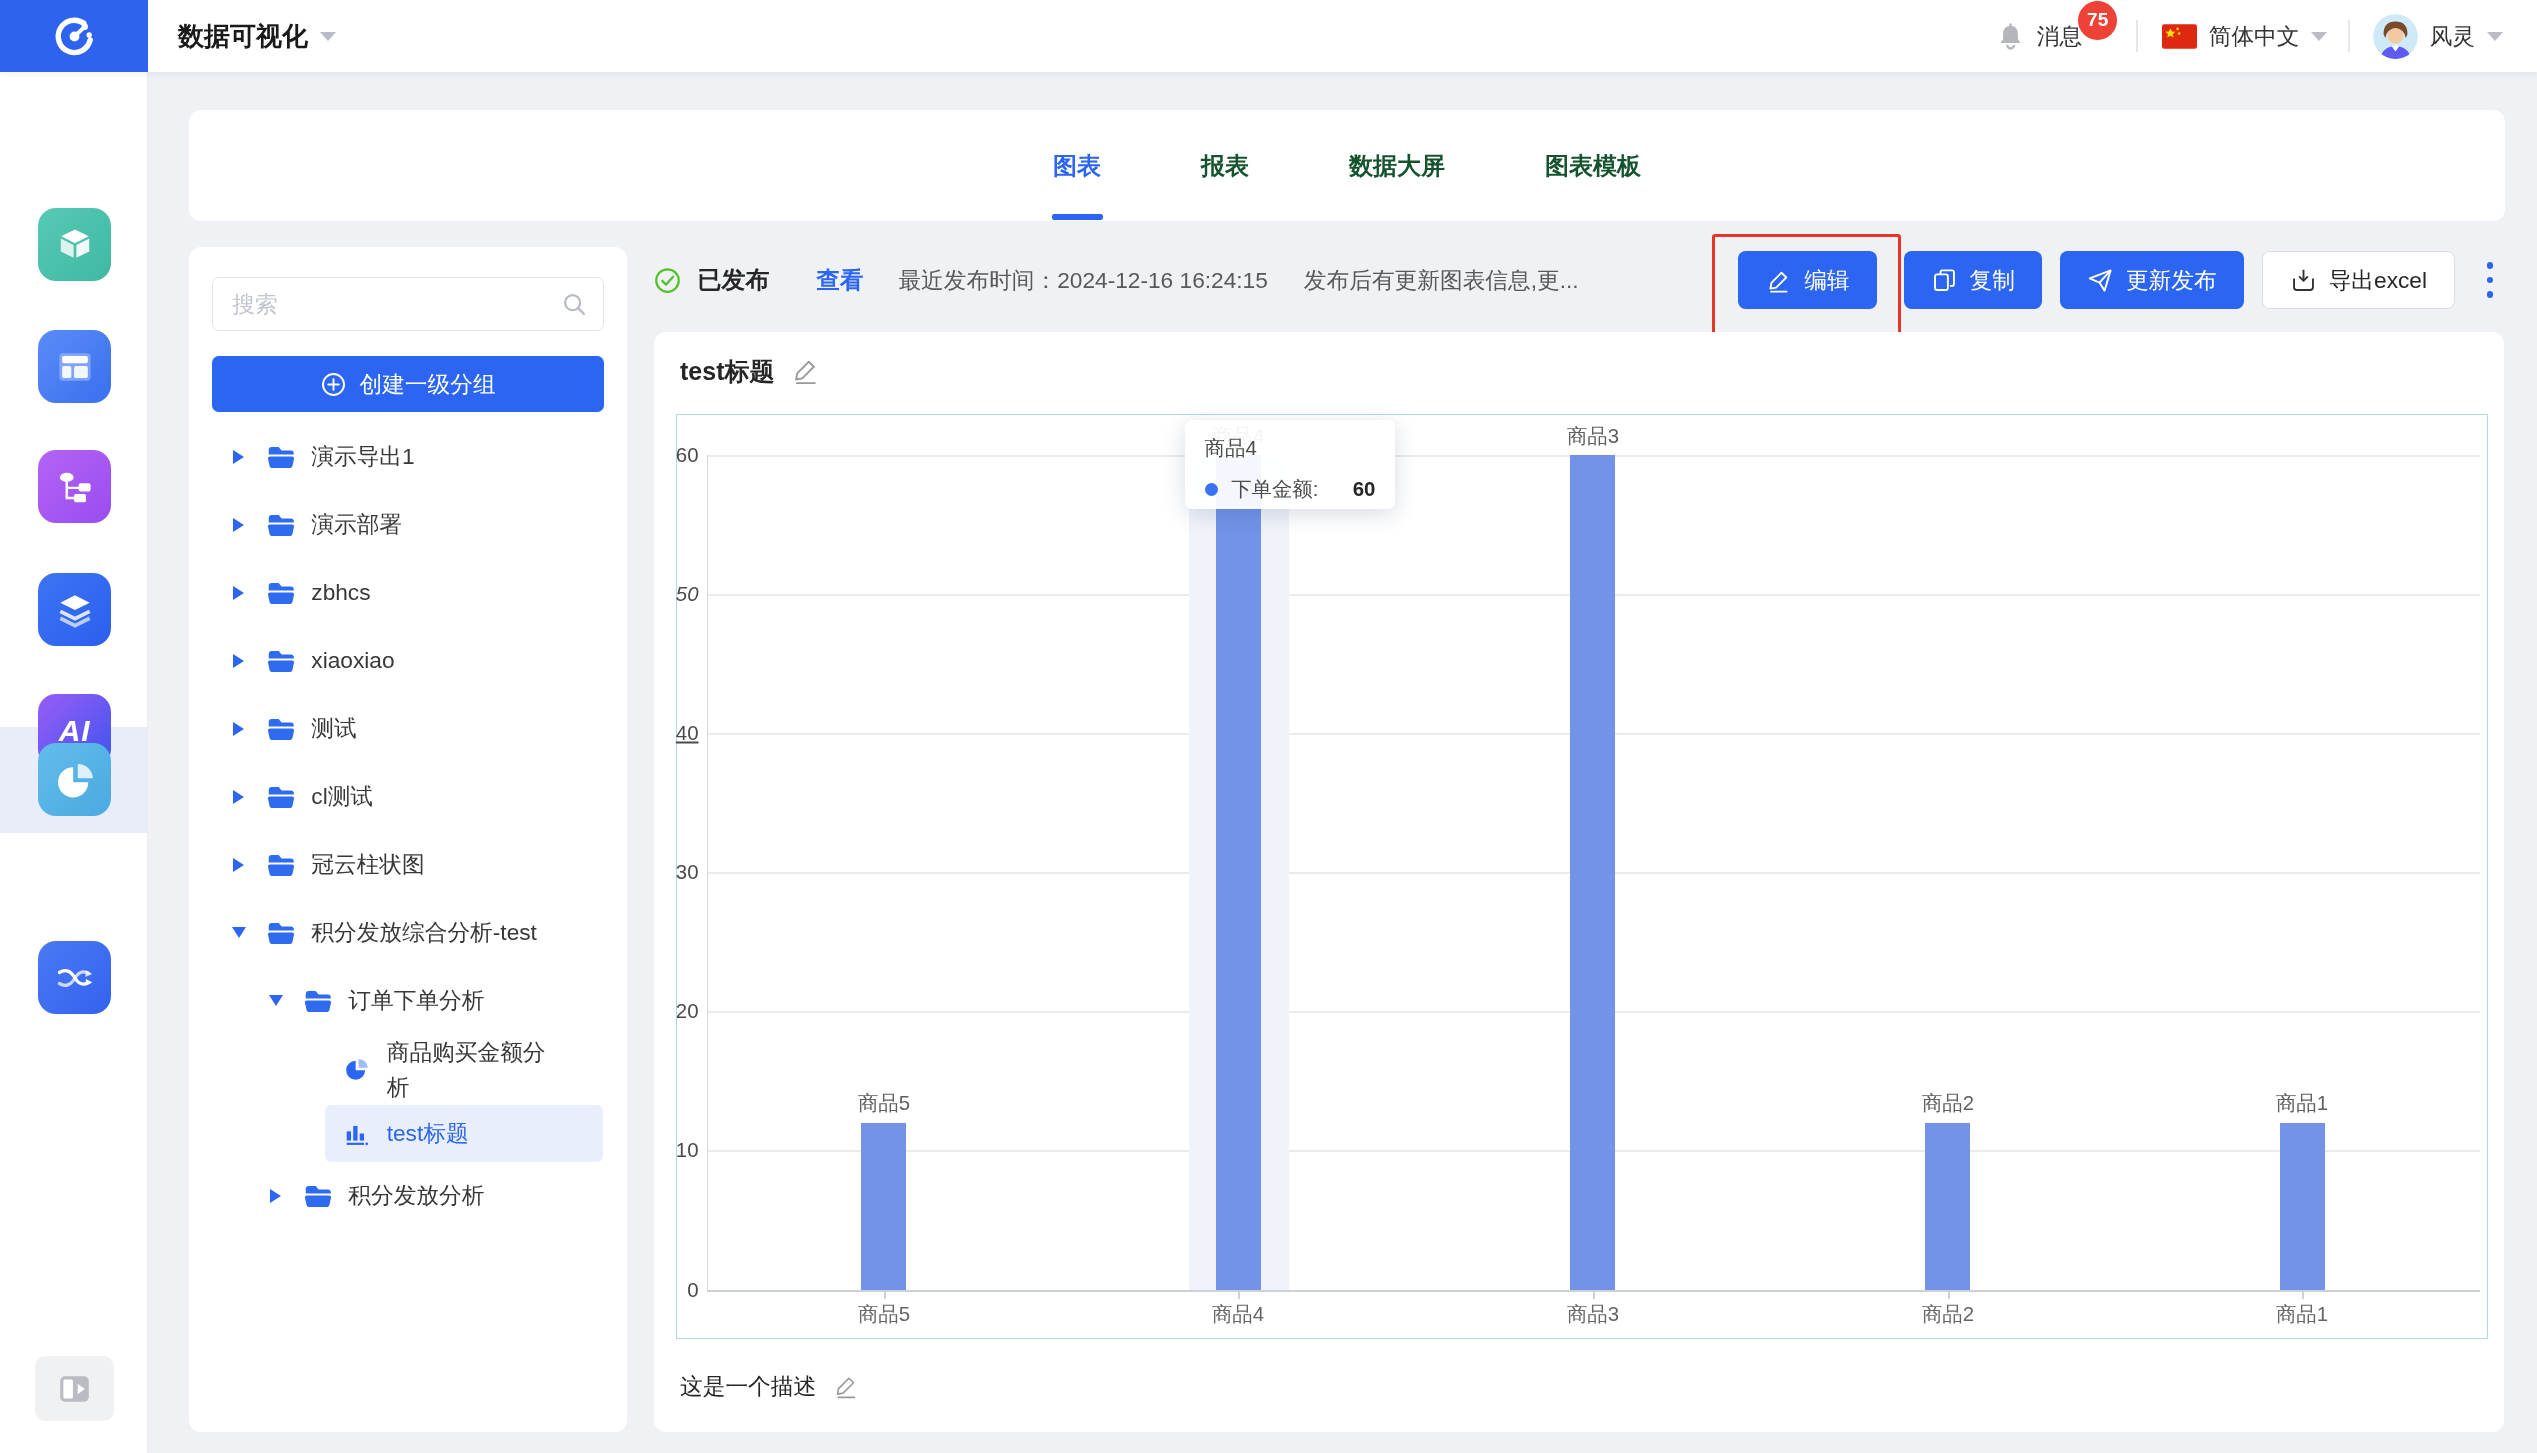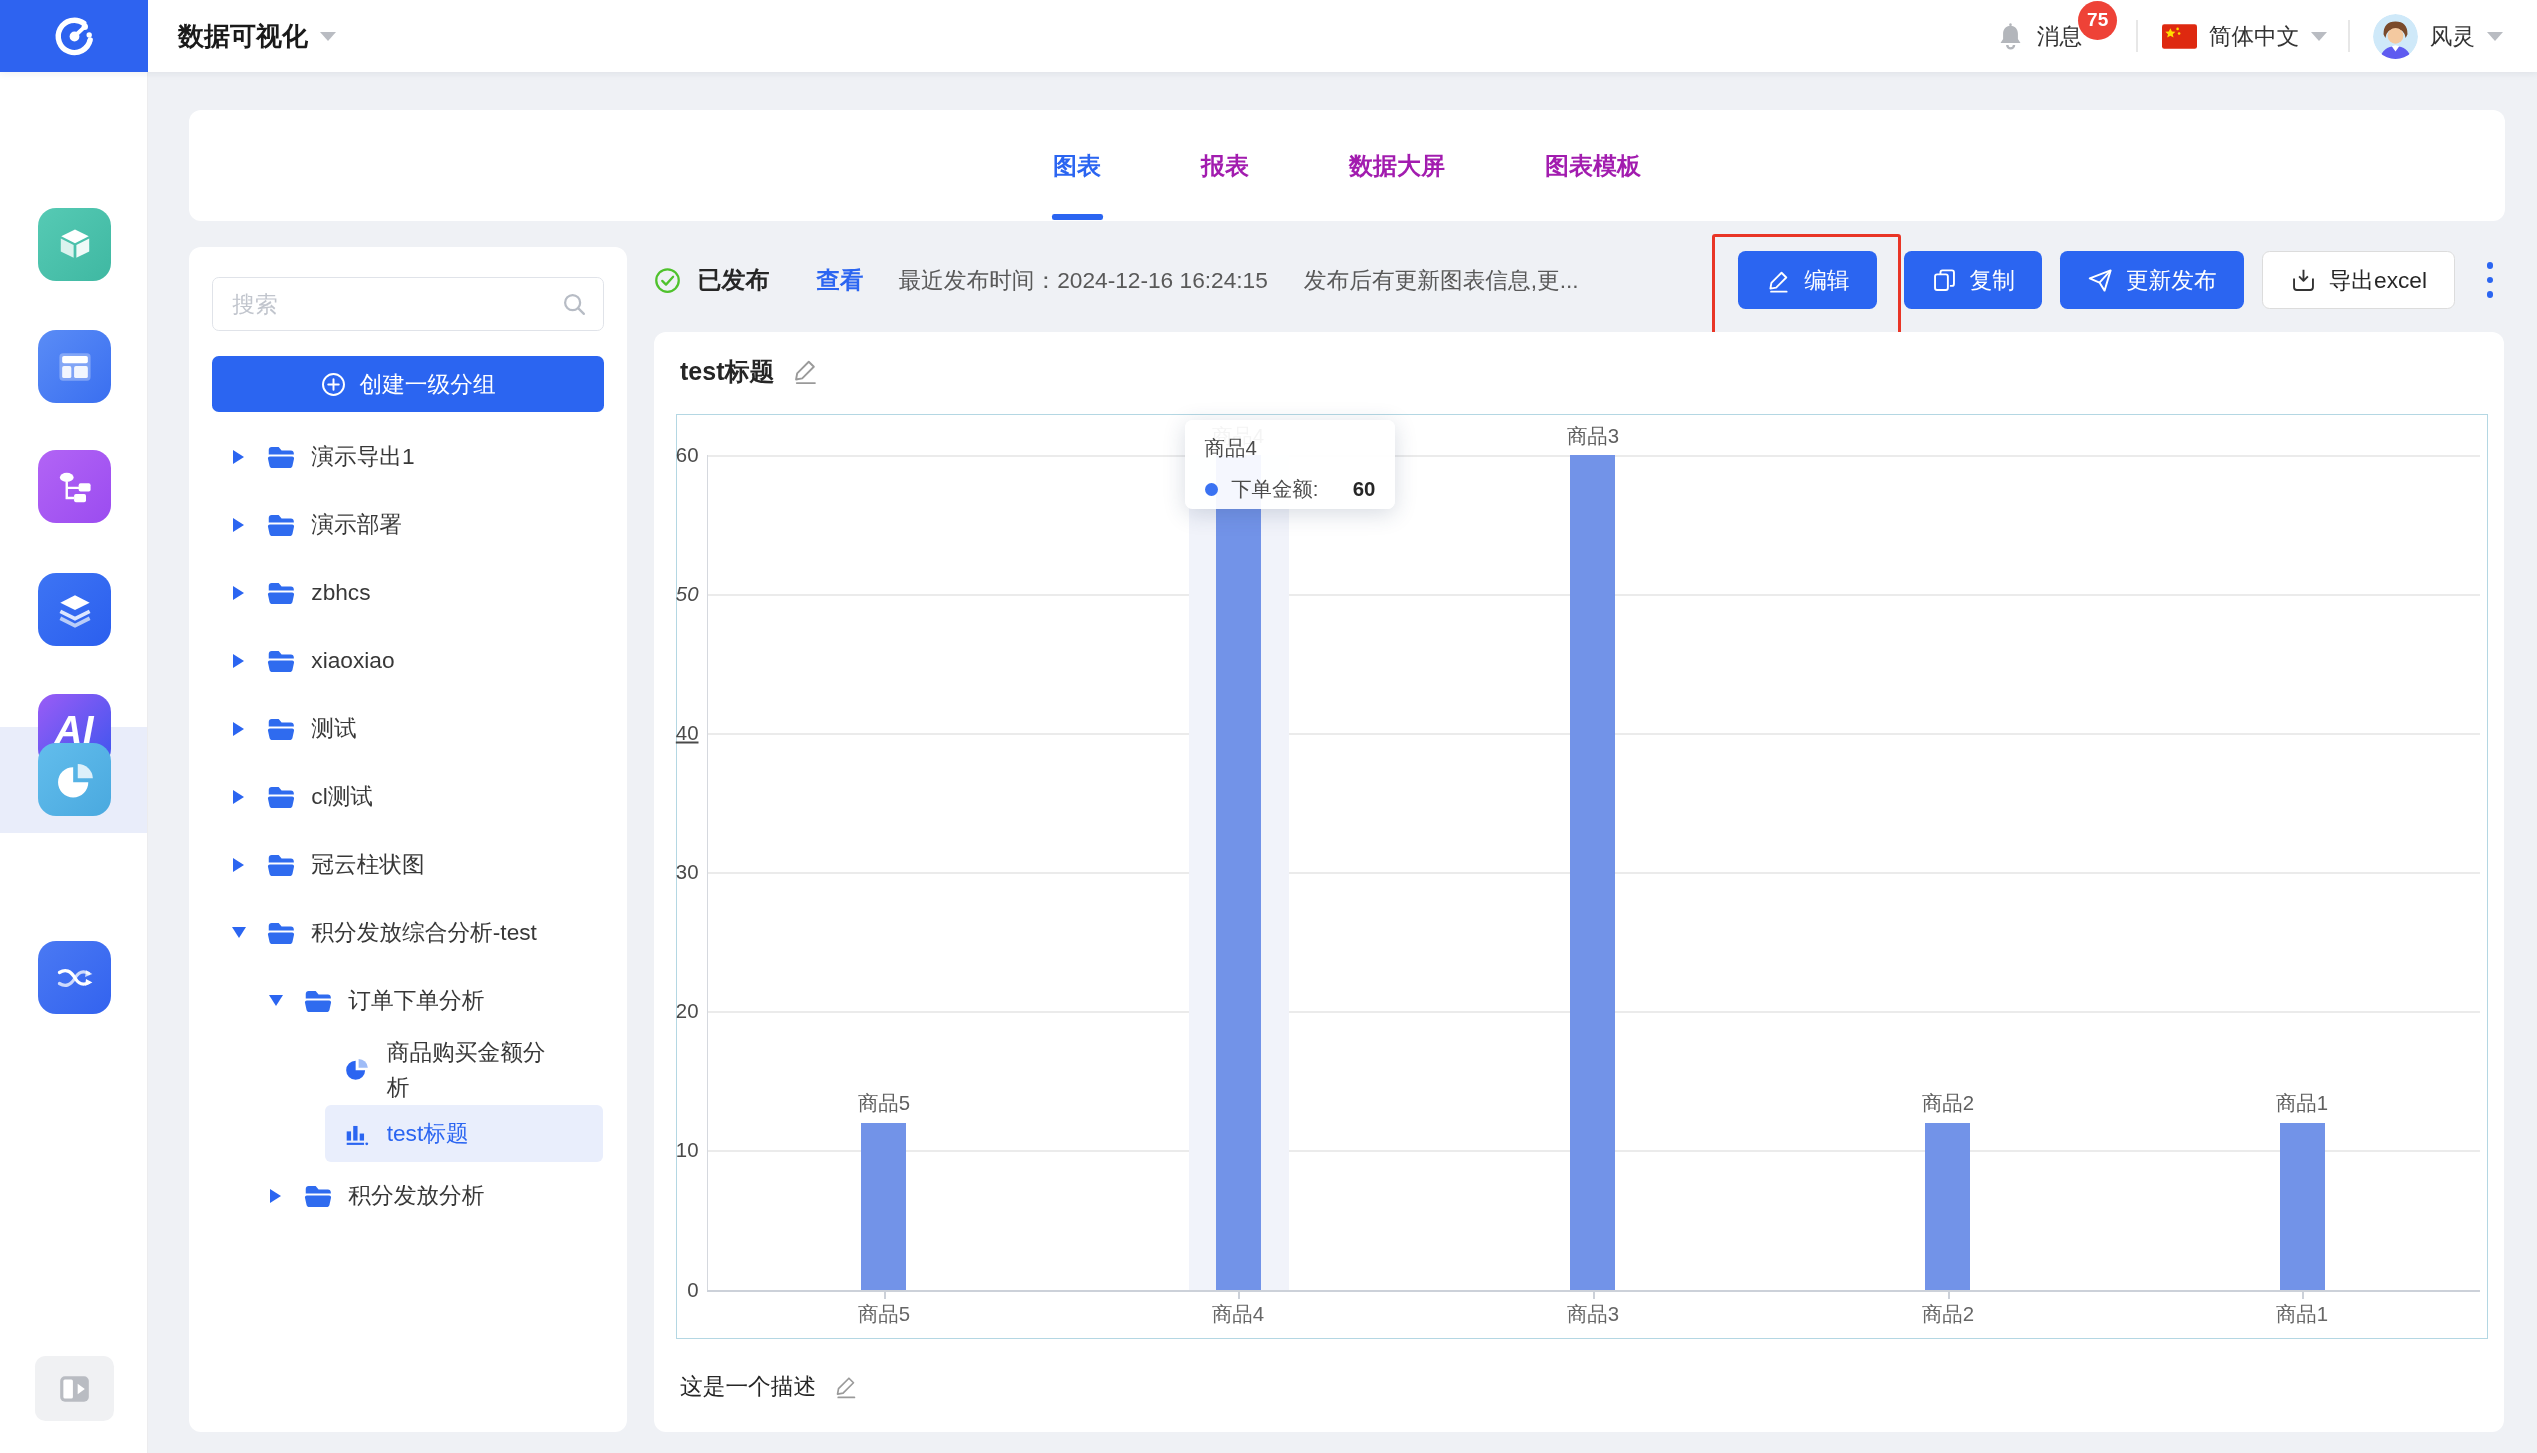--- a/index.html
+++ b/index.html
@@ -24,27 +24,27 @@
            font-size:19px; font-weight:700; border-radius:21px; display:flex; align-items:center; justify-content:center; }
   .nav-divider { width:1.5px; height:32px; background:#e7e7e7; margin:0 24px 0 54px; }
   .lang-wrap,.user-wrap { display:flex; align-items:center; gap:12px; cursor:pointer; }
   .lang-label,.user-name { font-size:22.7px; color:#333; }
   .avatar { width:45px; height:45px; border-radius:50%; overflow:hidden; flex:none; }
   
   .rail { position:absolute; left:0; top:72px; bottom:0; width:148px; background:#fff; border-right:1.5px solid #ececee; z-index:10; }
   .rail-active-band { position:absolute; left:0; right:0; top:655px; height:106px; background:#e9edfa; }
   .tile { position:absolute; left:38px; width:73px; height:73px; border-radius:18px; display:flex; align-items:center; justify-content:center; cursor:pointer; }
   .tile svg { width:44px; height:44px; }
-  .tile-ai span { color:#fff; font-size:38px; font-weight:800; font-style:italic; letter-spacing:0.8px; }
+  .tile-ai span { color:#fff; font-size:30px; font-weight:800; font-style:italic; letter-spacing:0.8px; }
   .collapse-btn { position:absolute; left:35px; top:1284px; width:79px; height:65px; background:#f0f1f3; border-radius:10.6px;
                   display:flex; align-items:center; justify-content:center; cursor:pointer; }
   
   .tab-card { position:absolute; left:189px; top:110px; width:2316px; height:111px; background:#fff; border-radius:12px;
               display:flex; align-items:stretch; justify-content:center; gap:97px; }
-  .tab { position:relative; display:flex; align-items:center; font-size:24px; font-weight:700; color:#a21caf; cursor:pointer; padding:0 1.5px; }
+  .tab { position:relative; display:flex; align-items:center; font-size:24px; font-weight:700; color:#14532d; cursor:pointer; padding:0 1.5px; }
   .tab.active { color:#2b65f1; }
   .tab.active::after { content:""; position:absolute; left:0; right:0; bottom:1.5px; height:5.3px; background:#2b65f1; border-radius:2.3px; }
   
   .status-row { position:absolute; left:654px; top:227px; width:1850px; height:106px; display:flex; align-items:center; }
   .status-left { display:flex; align-items:center; }
   .status-label { font-size:24px; font-weight:700; color:#262626; margin-left:16.6px; }
   .view-link { font-size:23.4px; font-weight:700; color:#2b65f1; margin-left:47px; cursor:pointer; }
   .pub-time { font-size:22.7px; color:#595959; margin-left:35px; }
   .update-note { font-size:22.7px; color:#595959; margin-left:36px; }
   .actions { margin-left:auto; display:flex; align-items:center; gap:18px; }

